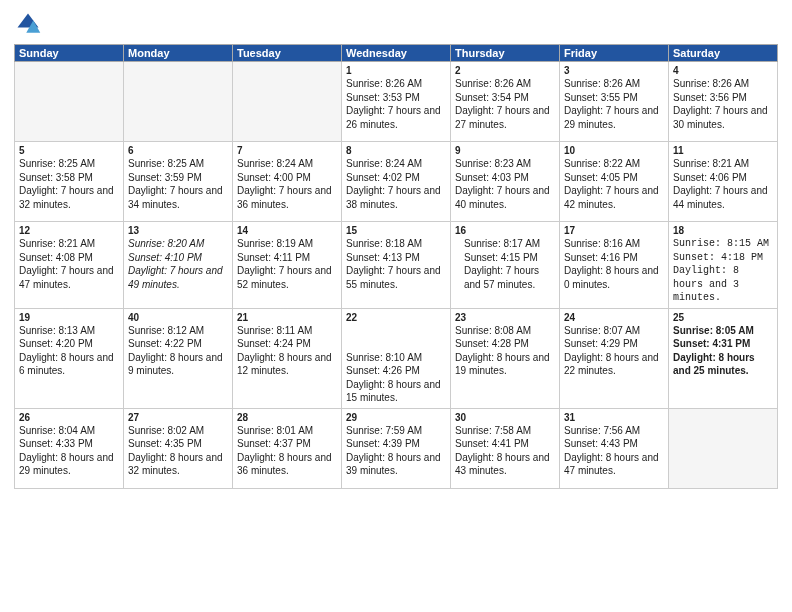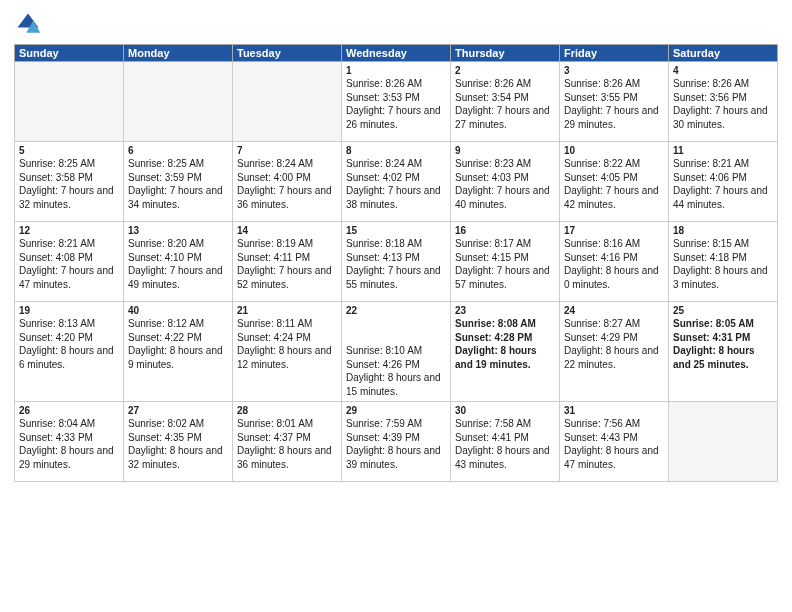--- a/index.html
+++ b/index.html
@@ -197,51 +197,51 @@
         </tr>
         <tr>
           <td>
             <span class="day-number">12</span>
             <div class="cell-text" style="white-space: pre-line;">Sunrise: 8:21 AM
 Sunset: 4:08 PM
 Daylight: 7 hours and 47 minutes.</div>
           </td>
           <td>
             <span class="day-number">13</span>
-            <div class="cell-text" style="white-space: pre-line;">Sunrise: 8:20 AM
+            <div class="cell-text" style="white-space: pre-line; font-style: italic;">Sunrise: 8:20 AM
 Sunset: 4:10 PM
 Daylight: 7 hours and 49 minutes.</div>
           </td>
           <td>
             <span class="day-number">14</span>
             <div class="cell-text" style="white-space: pre-line;">Sunrise: 8:19 AM
 Sunset: 4:11 PM
 Daylight: 7 hours and 52 minutes.</div>
           </td>
           <td>
             <span class="day-number">15</span>
             <div class="cell-text" style="white-space: pre-line;">Sunrise: 8:18 AM
 Sunset: 4:13 PM
 Daylight: 7 hours and 55 minutes.</div>
           </td>
           <td>
             <span class="day-number">16</span>
-            <div class="cell-text" style="white-space: pre-line;">Sunrise: 8:17 AM
+            <div class="cell-text" style="white-space: pre-line; margin-left: 9px;">Sunrise: 8:17 AM
 Sunset: 4:15 PM
 Daylight: 7 hours and 57 minutes.</div>
           </td>
           <td>
             <span class="day-number">17</span>
             <div class="cell-text" style="white-space: pre-line;">Sunrise: 8:16 AM
 Sunset: 4:16 PM
 Daylight: 8 hours and 0 minutes.</div>
           </td>
           <td>
             <span class="day-number">18</span>
-            <div class="cell-text" style="white-space: pre-line;">Sunrise: 8:15 AM
+            <div class="cell-text" style="white-space: pre-line; font-family: Liberation Mono, monospace;">Sunrise: 8:15 AM
 Sunset: 4:18 PM
 Daylight: 8 hours and 3 minutes.</div>
           </td>
         </tr>
         <tr>
           <td>
             <span class="day-number">19</span>
             <div class="cell-text" style="white-space: pre-line;">Sunrise: 8:13 AM
 Sunset: 4:20 PM
 Daylight: 8 hours and 6 minutes.</div>
@@ -259,27 +259,27 @@
 Daylight: 8 hours and 12 minutes.</div>
           </td>
           <td>
             <span class="day-number">22</span>
             <div class="cell-text" style="white-space: pre-line; margin-top: 28px;">Sunrise: 8:10 AM
 Sunset: 4:26 PM
 Daylight: 8 hours and 15 minutes.</div>
           </td>
           <td>
             <span class="day-number">23</span>
-            <div class="cell-text" style="white-space: pre-line; font-weight: bold;">Sunrise: 8:08 AM
+            <div class="cell-text" style="white-space: pre-line;">Sunrise: 8:08 AM
 Sunset: 4:28 PM
 Daylight: 8 hours and 19 minutes.</div>
           </td>
           <td>
             <span class="day-number">24</span>
-            <div class="cell-text" style="white-space: pre-line;">Sunrise: 8:27 AM
+            <div class="cell-text" style="white-space: pre-line;">Sunrise: 8:07 AM
 Sunset: 4:29 PM
 Daylight: 8 hours and 22 minutes.</div>
           </td>
           <td>
             <span class="day-number">25</span>
             <div class="cell-text" style="white-space: pre-line; font-weight: bold;">Sunrise: 8:05 AM
 Sunset: 4:31 PM
 Daylight: 8 hours and 25 minutes.</div>
           </td>
         </tr>

